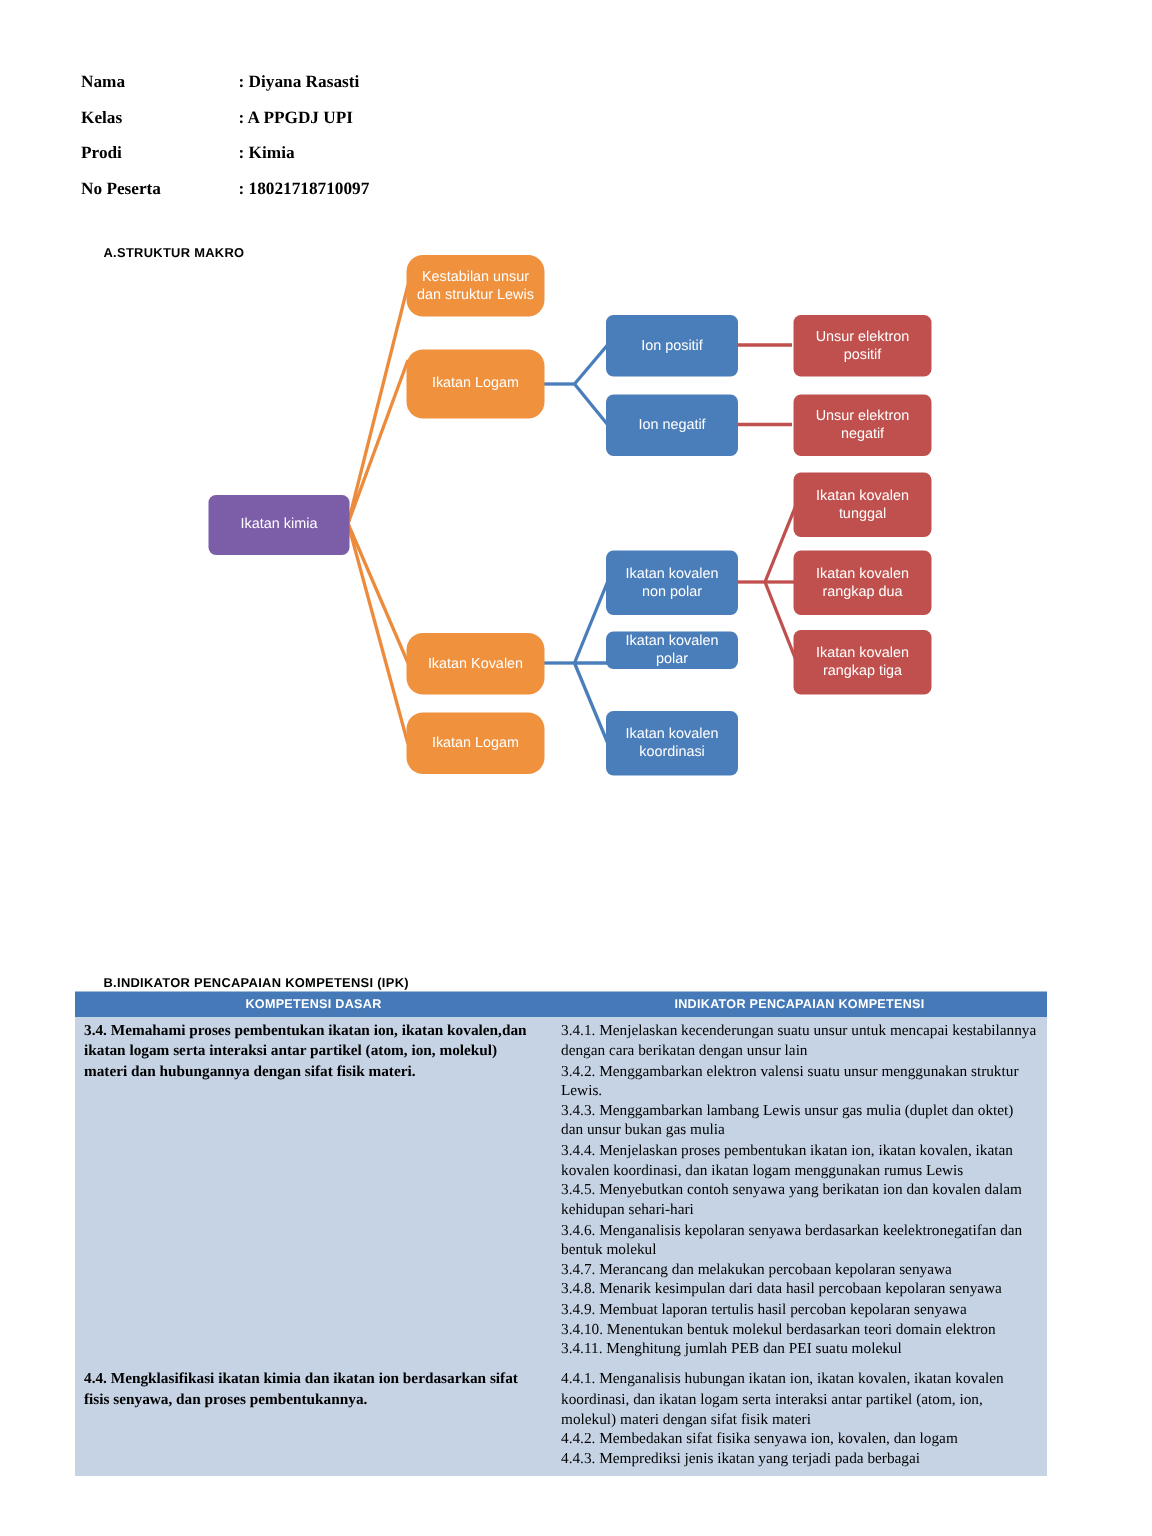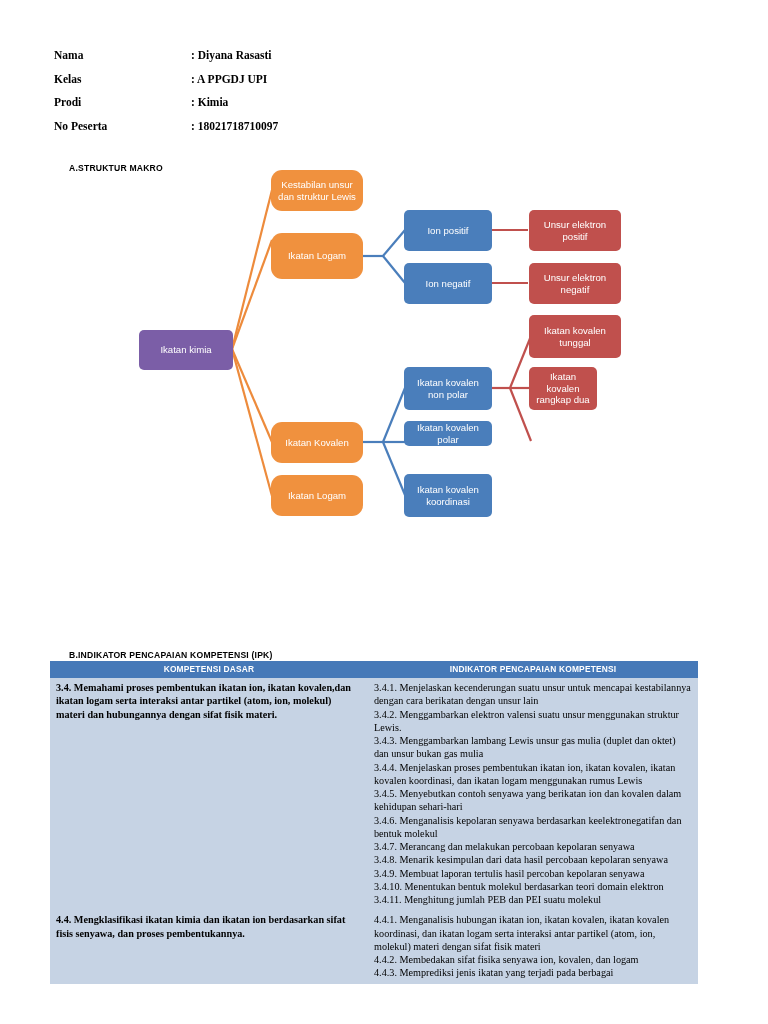--- a/index.html
+++ b/index.html
@@ -23,21 +23,20 @@
     top: 50px;
     width: 340px;
   }
   #identity .id-row {
     display: flex;
     line-height: 1.0;
     margin-bottom: 12px;
     font-size: 11.5px;
     font-weight: bold;
     font-family: "Liberation Serif", serif;
-    gap: 32px;
   }
   #identity .id-label { width: 105px; flex: none; }
   #identity .id-value { white-space: nowrap; }
 
   
   .section-heading {
     position: absolute;
     font-family: "Liberation Sans", sans-serif;
     font-size: 8.6px;
     font-weight: bold;
@@ -185,21 +184,22 @@
 
   <div class="node blue" style="left:404px; top:50px; width:88px; height:41px;">Ion positif</div>
   <div class="node blue" style="left:404px; top:103px; width:88px; height:41px;">Ion negatif</div>
   <div class="node blue" style="left:404px; top:207px; width:88px; height:43px;">Ikatan kovalen non polar</div>
   <div class="node blue" style="left:404px; top:261px; width:88px; height:25px;">Ikatan kovalen polar</div>
   <div class="node blue" style="left:404px; top:314px; width:88px; height:43px;">Ikatan kovalen koordinasi</div>
 
   <div class="node red" style="left:529px; top:50px; width:92px; height:41px;">Unsur elektron positif</div>
   <div class="node red" style="left:529px; top:103px; width:92px; height:41px;">Unsur elektron negatif</div>
   <div class="node red" style="left:529px; top:155px; width:92px; height:43px;">Ikatan kovalen tunggal</div>
-  <div class="node red" style="left:529px; top:207px; width:68px; height:43px;">Ikatan kovalen rangkap dua</div>
+  <div class="node red" style="left:529px; top:207px; width:92px; height:43px;">Ikatan kovalen rangkap dua</div>
+  <div class="node red" style="left:529px; top:260px; width:92px; height:43px;">Ikatan kovalen rangkap tiga</div>
 </div>
 
 <div class="section-heading" id="heading-b">
   <span class="sec-letter">B.</span><span>INDIKATOR PENCAPAIAN KOMPETENSI (IPK)</span>
 </div>
 
 <table id="ipk-table">
   <colgroup>
       <col class="c1">
       <col class="c2">

